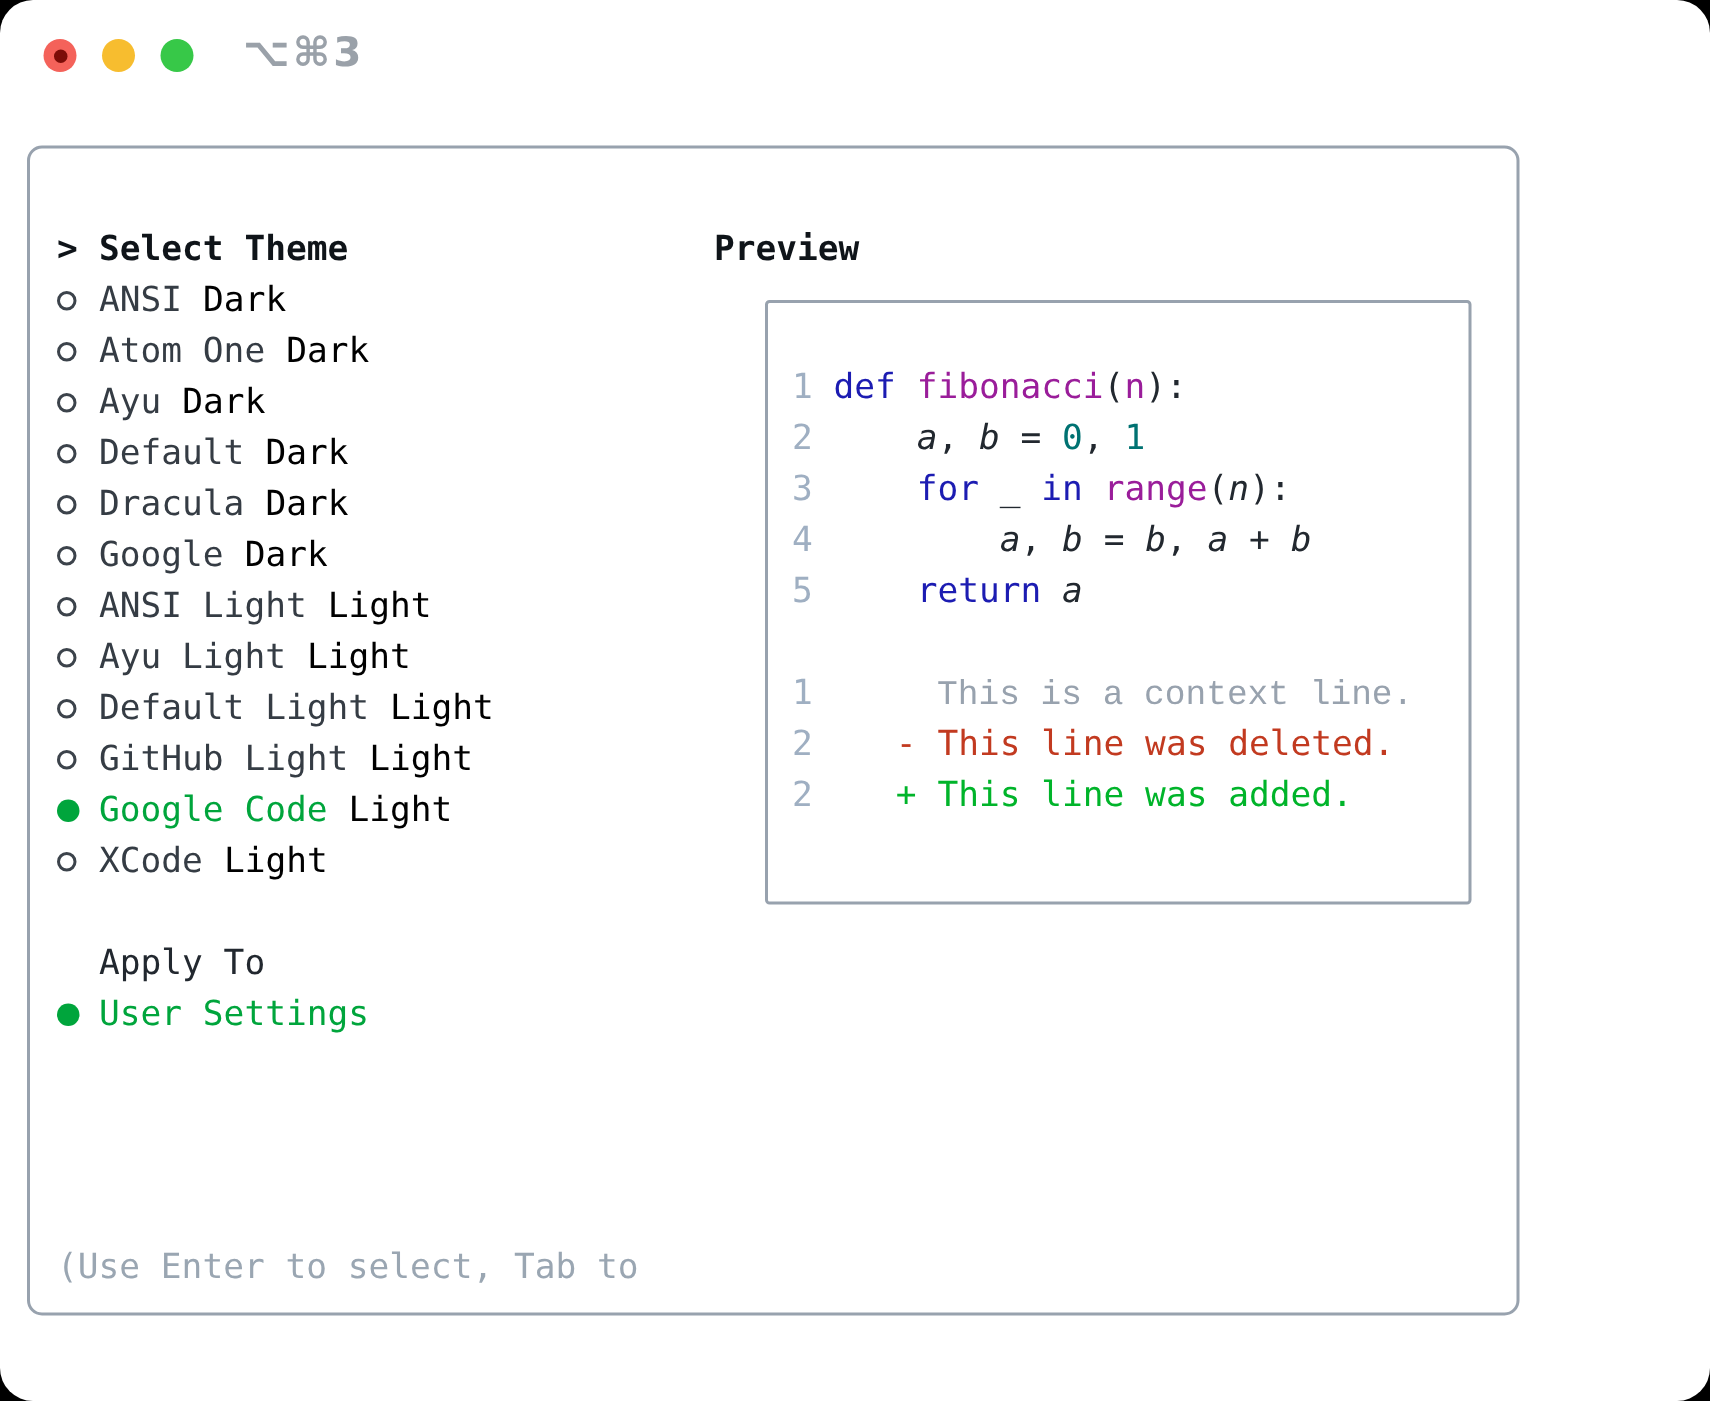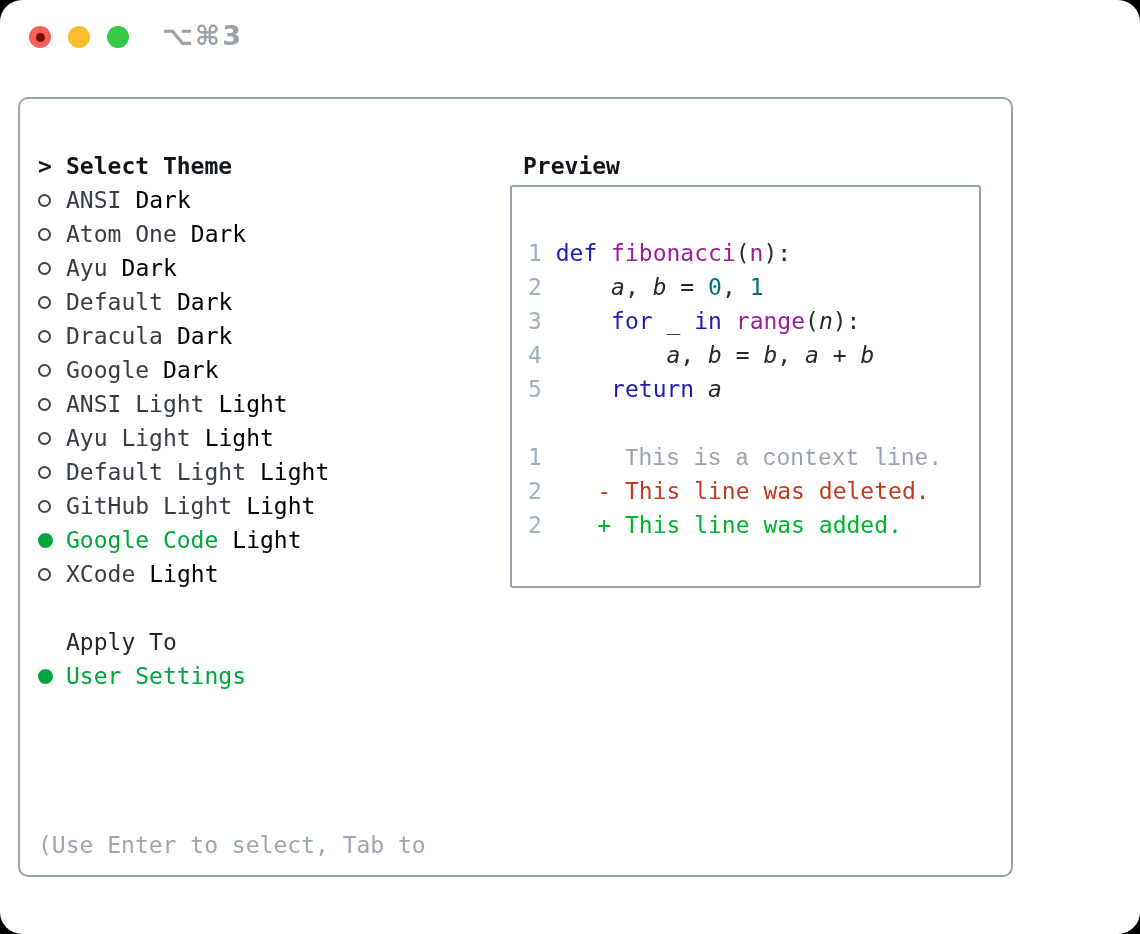--- a/index.html
+++ b/index.html
@@ -46,27 +46,27 @@
   .row.heading .label{font-weight:bold;color:#0f1419;}
   .row .tag{color:#000000;margin-left:14px;}
   .row.selected .label{color:#00a53c;}
   .row.subheading .label{color:#22282f;}
   .help{
     position:absolute;left:18px;top:661px;font-size:23px;line-height:34px;
     color:#9aa6b2;white-space:pre;
   }
   
   .preview-heading{
-    position:absolute;left:503px;top:50px;height:34px;display:flex;align-items:center;
+    position:absolute;left:456px;top:50px;height:34px;display:flex;align-items:center;
     font-size:23px;font-weight:bold;color:#0f1419;
   }
   .preview-box{
-    position:absolute;left:490px;top:86px;width:471px;height:403px;
+    position:absolute;left:490px;top:101px;width:471px;height:403px;
     border:2px solid #98a2ae;border-radius:3px;background:#fff;
-    padding:49px 0 0 16px;box-sizing:border-box;overflow:hidden;
+    padding:39px 0 0 16px;box-sizing:border-box;overflow:hidden;
   }
   .pline{height:34px;line-height:34px;font-size:23px;white-space:pre;}
   .codeblock.diff{margin-top:34px;}
   .lno{color:#9fafc2;}
   .tok-kw{color:#1c1cb2;}
   .tok-fn{color:#9a1d9a;}
   .tok-pl{color:#22282f;}
   .tok-var{color:#22282f;font-style:italic;}
   .tok-lit{color:#007272;}
   .tok-ctx{color:#98a2ae;font-family:Liberation Mono, monospace;}

